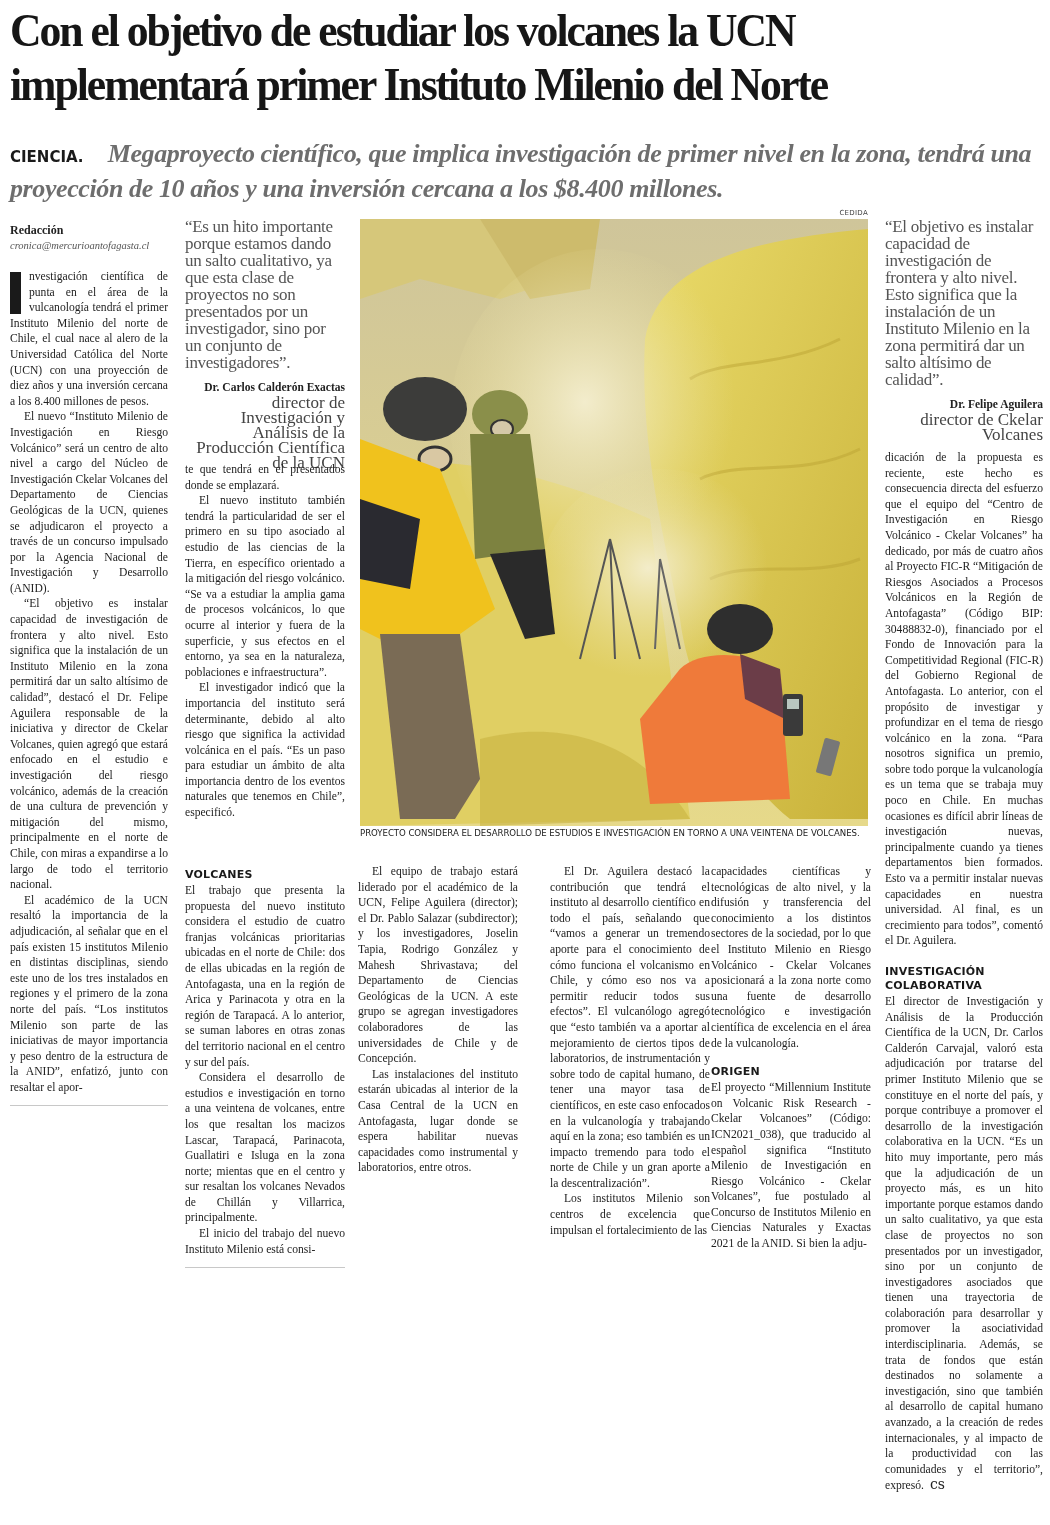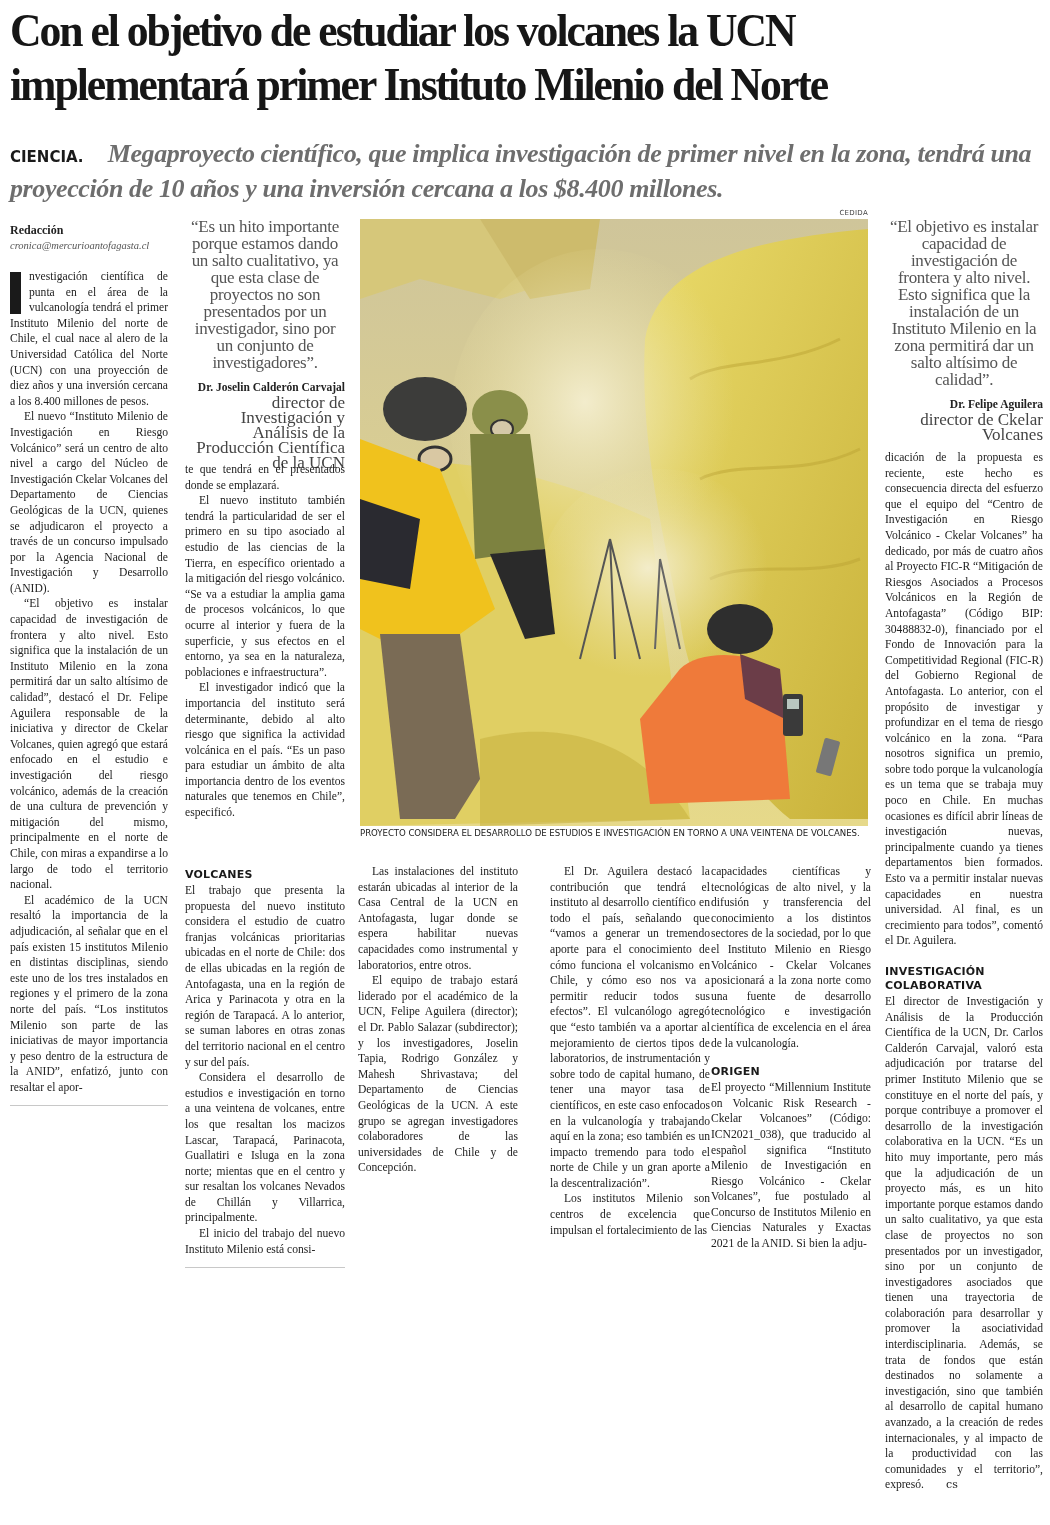--- a/index.html
+++ b/index.html
@@ -10,29 +10,29 @@
   .deck{left:10px;top:138px;width:1035px;font-size:26px;line-height:31px;font-style:italic;color:#6e6e6e;font-weight:bold;letter-spacing:-0.4px;}
   .deck .kicker{font-family:"DejaVu Sans","Liberation Sans",sans-serif;font-style:normal;font-weight:bold;font-size:15px;color:#1a1a1a;letter-spacing:0;margin-right:18px;}
   .col{font-size:11.6px;line-height:15.6px;text-align:justify;hyphens:manual;color:#222;}
   .col p{margin:0;text-indent:14px;}
   .col p.noindent{text-indent:0;}
   .col h3{margin:4px 0 1px 0;font-family:"DejaVu Sans","Liberation Sans",sans-serif;font-size:11px;font-weight:bold;letter-spacing:0.2px;color:#1a1a1a;line-height:14px;}
   .byline-name{font-weight:bold;font-size:12px;line-height:16px;}
   .byline-email{font-style:italic;font-size:10.5px;color:#555;line-height:15px;}
   .dropcap{float:left;width:11px;height:42px;background:#1a1a1a;margin:3px 8px 0 0;}
   .dropcap-wrap p.first{text-indent:0;}
-  .quote{font-size:17px;line-height:17px;color:#555;letter-spacing:-0.3px;text-align:center;}
+  .quote{font-size:17px;line-height:17px;color:#555;letter-spacing:-0.3px;}
   .quote-who{text-align:right;font-size:11.5px;line-height:15px;margin-top:9px;}
   .quote-who .n{font-weight:bold;color:#222;}
   .quote-who .r{color:#444;font-size:17px;}
   .photo{left:360px;top:219px;width:508px;height:607px;overflow:hidden;background:#d9c96a;}
   .credit{left:820px;top:209px;width:48px;text-align:right;font-family:"DejaVu Sans",sans-serif;font-size:7px;color:#444;letter-spacing:0.3px;}
   .caption{left:360px;top:828px;width:520px;font-family:"DejaVu Sans","Liberation Sans",sans-serif;font-size:8.6px;color:#222;letter-spacing:-0.05px;white-space:nowrap;}
   .rule{height:1px;background:#c8c8c8;}
-  .endmark{font-family:"DejaVu Serif",serif;font-size:11px;margin-left:22px;}
+  .endmark{font-family:"DejaVu Serif",serif;font-size:14px;margin-left:6px;}
 </style>
 </head>
 <body>
 
 <div class="abs headline">
   <div>Con el objetivo de estudiar los volcanes la UCN</div>
   <div>implementará primer Instituto Milenio del Norte</div>
 </div>
 
 <div class="abs deck">
@@ -47,21 +47,21 @@
   <p class="first">nvestigación científica de punta en el área de la vulcanología tendrá el primer Instituto Milenio del norte de Chile, el cual nace al alero de la Universidad Católica del Norte (UCN) con una proyección de diez años y una inversión cercana a los 8.400 millones de pesos.</p>
   <p>El nuevo “Instituto Milenio de Investigación en Riesgo Volcánico” será un centro de alto nivel a cargo del Núcleo de Investigación Ckelar Volcanes del Departamento de Ciencias Geológicas de la UCN, quienes se adjudicaron el proyecto a través de un concurso impulsado por la Agencia Nacional de Investigación y Desarrollo (ANID).</p>
   <p>“El objetivo es instalar capacidad de investigación de frontera y alto nivel. Esto significa que la instalación de un Instituto Milenio en la zona permitirá dar un salto altísimo de calidad”, destacó el Dr. Felipe Aguilera responsable de la iniciativa y director de Ckelar Volcanes, quien agregó que estará enfocado en el estudio e investigación del riesgo volcánico, además de la creación de una cultura de prevención y mitigación del mismo, principalmente en el norte de Chile, con miras a expandirse a lo largo de todo el territorio nacional.</p>
   <p>El académico de la UCN resaltó la importancia de la adjudicación, al señalar que en el país existen 15 institutos Milenio en distintas disciplinas, siendo este uno de los tres instalados en regiones y el primero de la zona norte del país. “Los institutos Milenio son parte de las iniciativas de mayor importancia y peso dentro de la estructura de la ANID”, enfatizó, junto con resaltar el apor-</p>
   <div class="rule" style="margin-top:10px;"></div>
 </div>
 
 <div class="abs" style="left:185px;top:218px;width:160px;">
   <div class="quote">“Es un hito importante porque estamos dando un salto cualitativo, ya que esta clase de proyectos no son presentados por un investigador, sino por un conjunto de investigadores”.</div>
   <div class="quote-who">
-    <div class="n">Dr. Joselin Calderón Carvajal</div>
+    <div class="n">Dr. Carlos Calderón Exactas</div>
     <div class="r">director de Investigación y Análisis de la Producción Científica de la UCN</div>
   </div>
 </div>
 <div class="abs col" style="left:185px;top:462px;width:160px;">
   <p class="noindent">te que tendrá en el presentados donde se emplazará.</p>
   <p>El nuevo instituto también tendrá la particularidad de ser el primero en su tipo asociado al estudio de las ciencias de la Tierra, en específico orientado a la mitigación del riesgo volcánico. “Se va a estudiar la amplia gama de procesos volcánicos, lo que ocurre al interior y fuera de la superficie, y sus efectos en el entorno, ya sea en la naturaleza, poblaciones e infraestructura”.</p>
   <p>El investigador indicó que la importancia del instituto será determinante, debido al alto riesgo que significa la actividad volcánica en el país. “Es un paso para estudiar un ámbito de alta importancia dentro de los eventos naturales que tenemos en Chile”, especificó.</p>
 </div>
 
 <div class="abs credit">CEDIDA</div>
@@ -122,22 +122,22 @@
 
 <div class="abs col" style="left:185px;top:864px;width:160px;">
   <h3>VOLCANES</h3>
   <p class="noindent">El trabajo que presenta la propuesta del nuevo instituto considera el estudio de cuatro franjas volcánicas prioritarias ubicadas en el norte de Chile: dos de ellas ubicadas en la región de Antofagasta, una en la región de Arica y Parinacota y otra en la región de Tarapacá. A lo anterior, se suman labores en otras zonas del territorio nacional en el centro y sur del país.</p>
   <p>Considera el desarrollo de estudios e investigación en torno a una veintena de volcanes, entre los que resaltan los macizos Lascar, Tarapacá, Parinacota, Guallatiri e Isluga en la zona norte; mientas que en el centro y sur resaltan los volcanes Nevados de Chillán y Villarrica, principalmente.</p>
   <p>El inicio del trabajo del nuevo Instituto Milenio está consi-</p>
   <div class="rule" style="margin-top:10px;"></div>
 </div>
 
 <div class="abs col" style="left:358px;top:864px;width:160px;">
+  <p>El equipo de trabajo estará liderado por el académico de la UCN, Felipe Aguilera (director); el Dr. Pablo Salazar (subdirector); y los investigadores, Joselin Tapia, Rodrigo González y Mahesh Shrivastava; del Departamento de Ciencias Geológicas de la UCN. A este grupo se agregan investigadores colaboradores de las universidades de Chile y de Concepción.</p>
   <p>Las instalaciones del instituto estarán ubicadas al interior de la Casa Central de la UCN en Antofagasta, lugar donde se espera habilitar nuevas capacidades como instrumental y laboratorios, entre otros.</p>
-  <p>El equipo de trabajo estará liderado por el académico de la UCN, Felipe Aguilera (director); el Dr. Pablo Salazar (subdirector); y los investigadores, Joselin Tapia, Rodrigo González y Mahesh Shrivastava; del Departamento de Ciencias Geológicas de la UCN. A este grupo se agregan investigadores colaboradores de las universidades de Chile y de Concepción.</p>
 </div>
 
 <div class="abs col" style="left:550px;top:864px;width:160px;">
   <p>El Dr. Aguilera destacó la contribución que tendrá el instituto al desarrollo científico en todo el país, señalando que “vamos a generar un tremendo aporte para el conocimiento de cómo funciona el volcanismo en Chile, y cómo eso nos va a permitir reducir todos sus efectos”. El vulcanólogo agregó que “esto también va a aportar al mejoramiento de ciertos tipos de laboratorios, de instrumentación y sobre todo de capital humano, de tener una mayor tasa de científicos, en este caso enfocados en la vulcanología y trabajando aquí en la zona; eso también es un impacto tremendo para todo el norte de Chile y un gran aporte a la descentralización”.</p>
   <p>Los institutos Milenio son centros de excelencia que impulsan el fortalecimiento de las</p>
 </div>
 
 <div class="abs col" style="left:711px;top:836px;width:160px;margin-top:28px;">
   <p class="noindent">capacidades científicas y tecnológicas de alto nivel, y la difusión y transferencia del conocimiento a los distintos sectores de la sociedad, por lo que el Instituto Milenio en Riesgo Volcánico - Ckelar Volcanes posicionará a la zona norte como una fuente de desarrollo tecnológico e investigación científica de excelencia en el área de la vulcanología.</p>
   <h3 style="margin-top:14px;">ORIGEN</h3>

